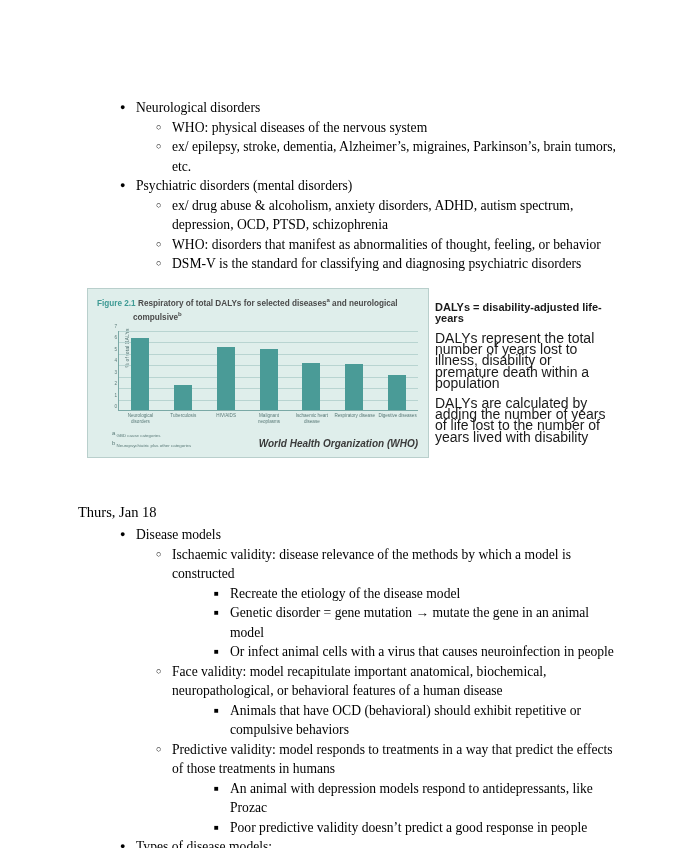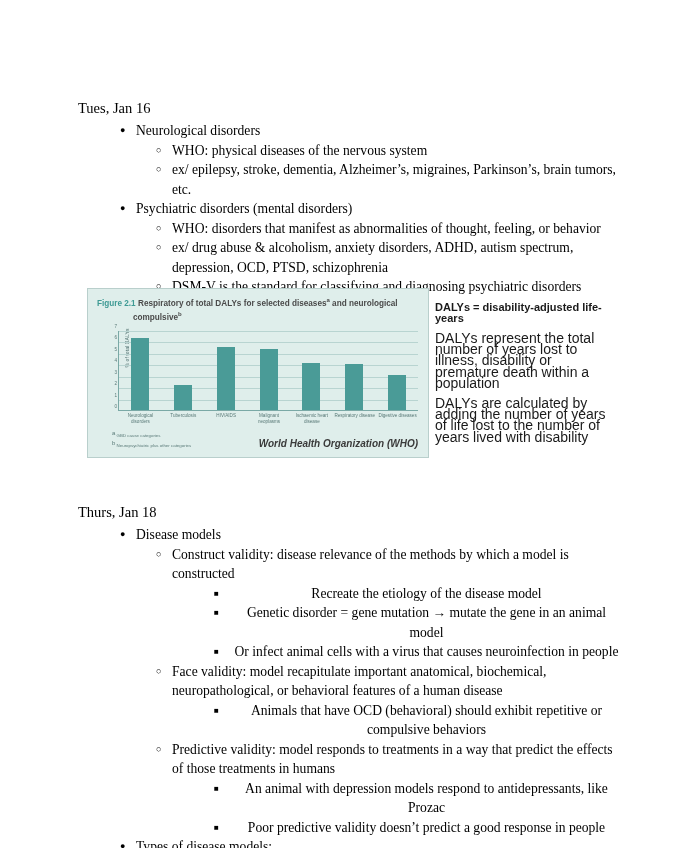--- a/index.html
+++ b/index.html
@@ -41,21 +41,20 @@
   }
   ul.lvl2 {
     list-style: none;
     margin: 0;
     padding: 0 0 0 36px;
   }
   ul.lvl3 {
     list-style: none;
     margin: 0;
     padding: 0 0 0 58px;
-    text-align: center;
   }
   li {
     font-size: 13.6px;
     line-height: 19.5px;
     position: relative;
     margin: 0;
     padding: 0;
   }
   li > .txt {
     display: block;
@@ -254,41 +253,40 @@
   }
 </style>
 </head>
 <body>
 
 <div class="page">
 
   <div class="content">
 
     <div>
-      <h2 class="date-heading">Tues, Jan 16</h2>
       <ul class="lvl1">
         <li class="b1">
           <span class="txt">Neurological disorders</span>
           <ul class="lvl2">
             <li class="b2">
               <span class="txt">WHO: physical diseases of the nervous system</span>
             </li>
             <li class="b2">
               <span class="txt">ex/ epilepsy, stroke, dementia, Alzheimer’s, migraines, Parkinson’s, brain tumors, etc.</span>
             </li>
           </ul>
         </li>
         <li class="b1">
           <span class="txt">Psychiatric disorders (mental disorders)</span>
           <ul class="lvl2">
             <li class="b2">
-              <span class="txt">WHO: disorders that manifest as abnormalities of thought, feeling, or behavior</span>
+              <span class="txt">ex/ drug abuse &amp; alcoholism, anxiety disorders, ADHD, autism spectrum, depression, OCD, PTSD, schizophrenia</span>
             </li>
             <li class="b2">
-              <span class="txt">ex/ drug abuse &amp; alcoholism, anxiety disorders, ADHD, autism spectrum, depression, OCD, PTSD, schizophrenia</span>
+              <span class="txt">WHO: disorders that manifest as abnormalities of thought, feeling, or behavior</span>
             </li>
             <li class="b2">
               <span class="txt">DSM-V is the standard for classifying and diagnosing psychiatric disorders</span>
             </li>
           </ul>
         </li>
       </ul>
     </div>
   </div>
 
@@ -374,21 +372,21 @@
     </div>
   </div>
 
   <div class="content" style="top:502px;">
     <h2 class="date-heading">Thurs, Jan 18</h2>
     <ul class="lvl1">
       <li class="b1">
         <span class="txt">Disease models</span>
         <ul class="lvl2">
           <li class="b2">
-            <span class="txt">Construct validity: disease relevance of the methods by which a model is constructed</span>
+            <span class="txt">Ischaemic validity: disease relevance of the methods by which a model is constructed</span>
             <ul class="lvl3">
               <li class="b3">
                 <span class="txt">Recreate the etiology of the disease model</span>
               </li>
               <li class="b3">
                 <span class="txt">Genetic disorder = gene mutation → mutate the gene in an animal model</span>
               </li>
               <li class="b3">
                 <span class="txt">Or infect animal cells with a virus that causes neuroinfection in people</span>
               </li>

